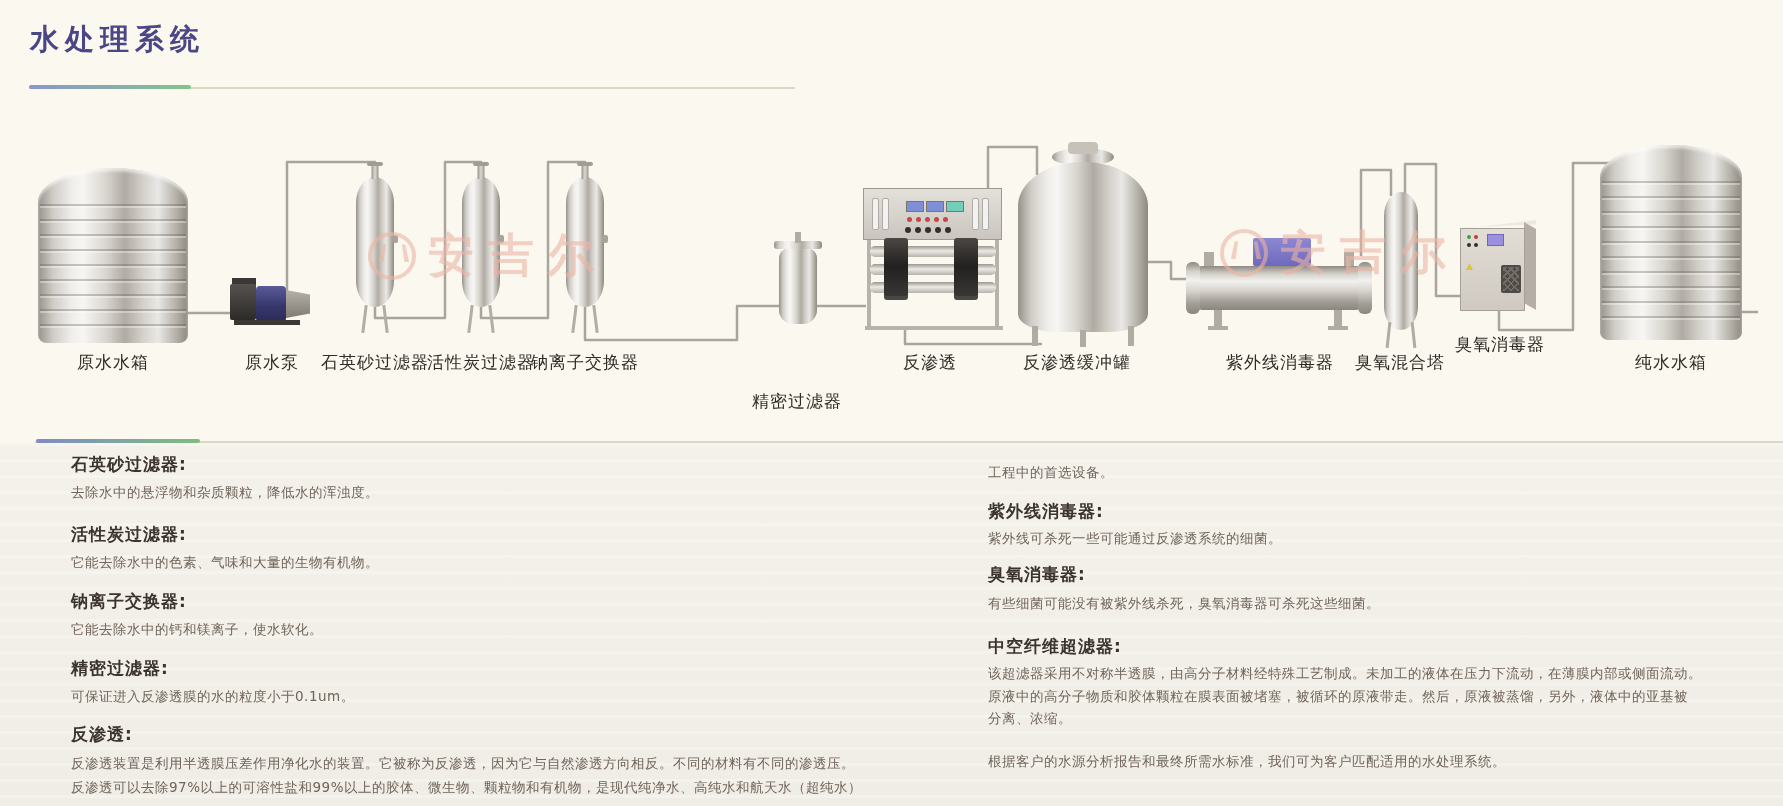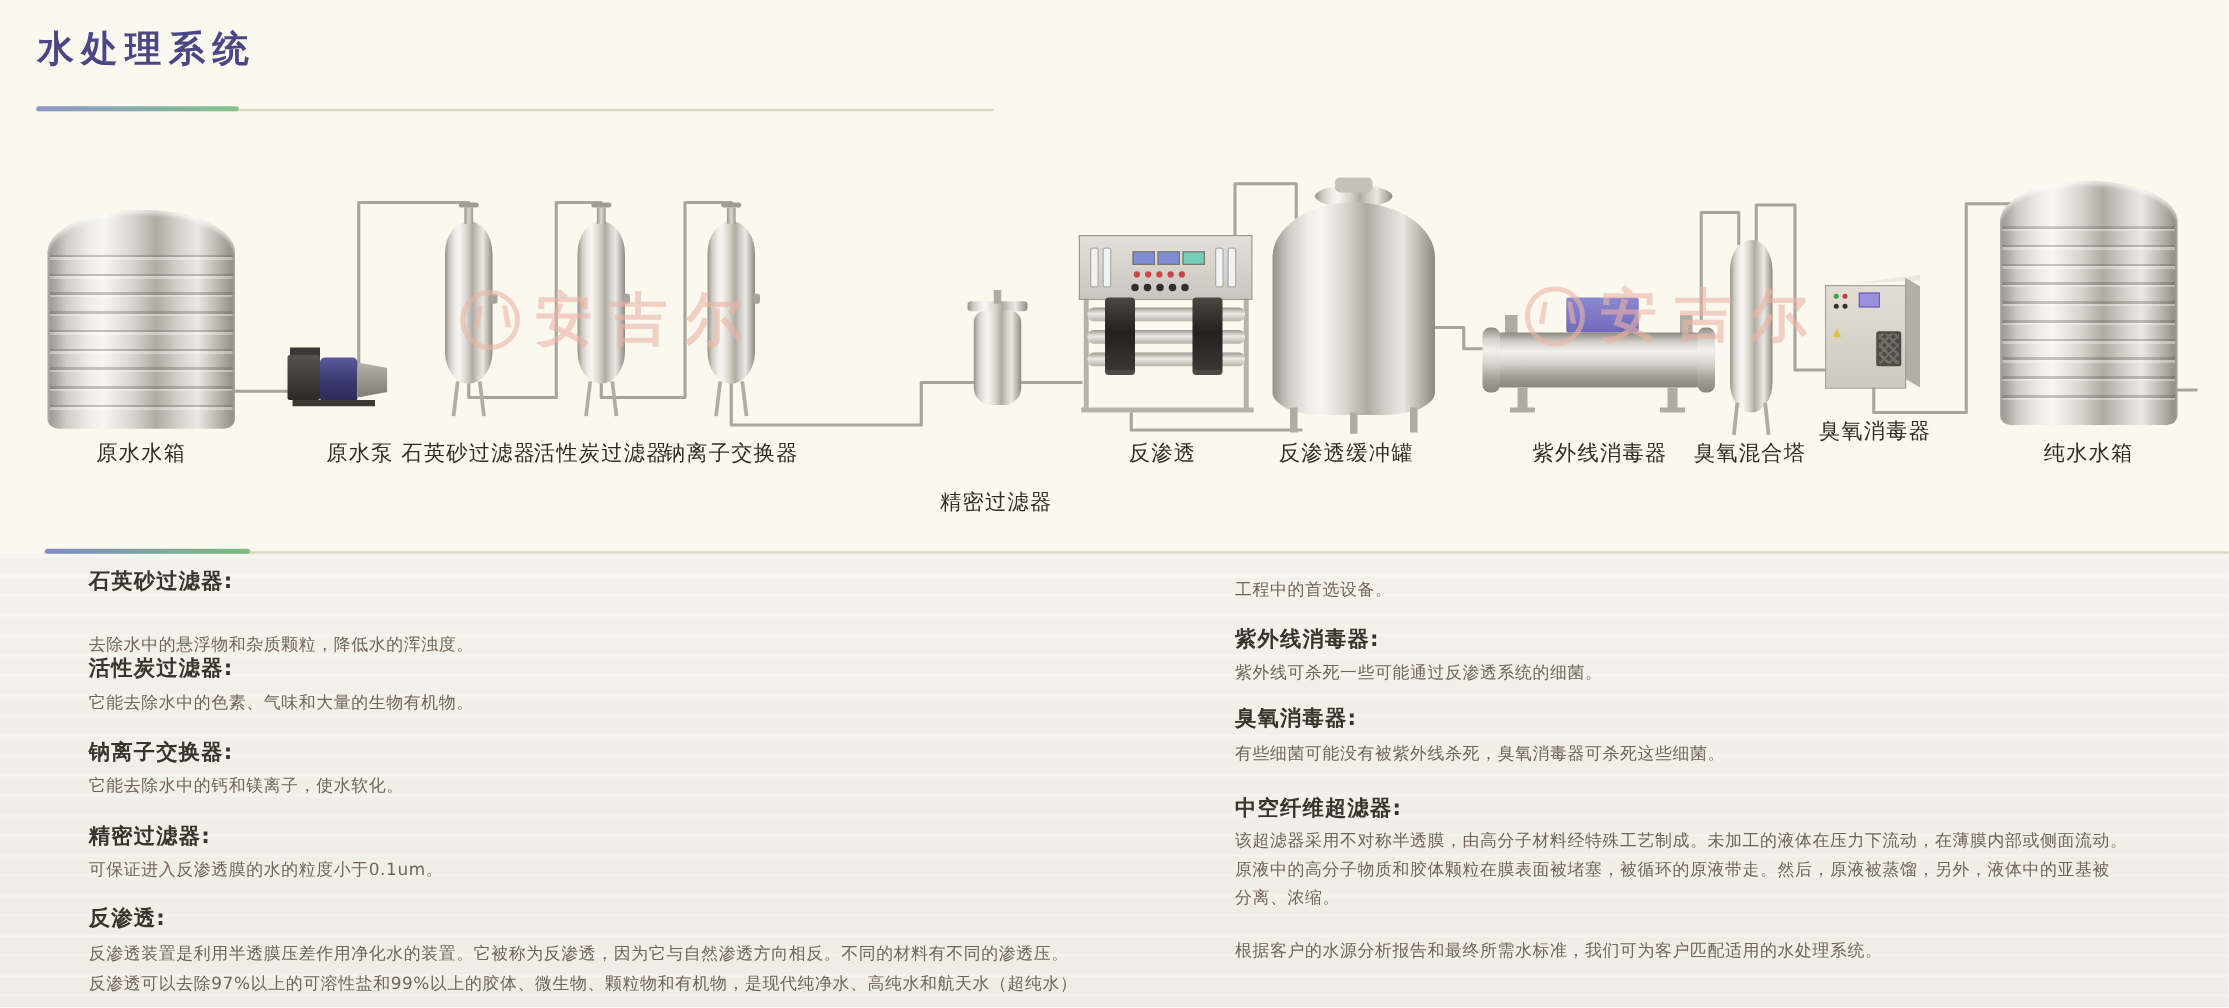--- a/index.html
+++ b/index.html
@@ -221,34 +221,34 @@
   <div class="wm" style="left:368px;top:225px;">
     <div class="wm-logo"></div>
     <div class="wm-text">安吉尔</div>
   </div>
   <div class="wm" style="left:1220px;top:222px;">
     <div class="wm-logo"></div>
     <div class="wm-text">安吉尔</div>
   </div>
 
   <div class="eq-label" style="left:113px;top:351px;">原水水箱</div>
-  <div class="eq-label" style="left:288px;top:351px;">原水泵</div>
+  <div class="eq-label" style="left:272px;top:351px;">原水泵</div>
   <div class="eq-label" style="left:375px;top:351px;">石英砂过滤器</div>
   <div class="eq-label" style="left:481px;top:351px;">活性炭过滤器</div>
   <div class="eq-label" style="left:585px;top:351px;">钠离子交换器</div>
   <div class="eq-label" style="left:797px;top:351px;margin-top:39px;">精密过滤器</div>
   <div class="eq-label" style="left:930px;top:351px;">反渗透</div>
   <div class="eq-label" style="left:1077px;top:351px;">反渗透缓冲罐</div>
   <div class="eq-label" style="left:1280px;top:351px;">紫外线消毒器</div>
   <div class="eq-label" style="left:1400px;top:351px;">臭氧混合塔</div>
   <div class="eq-label" style="left:1500px;top:333px;">臭氧消毒器</div>
   <div class="eq-label" style="left:1671px;top:351px;">纯水水箱</div>
 
   <div class="desc-h" style="left:71px;top:453px;">石英砂过滤器:</div>
-  <div class="desc-p" style="left:71px;top:481px;margin-top:24px;">去除水中的悬浮物和杂质颗粒，降低水的浑浊度。</div>
+  <div class="desc-p" style="left:71px;top:481px;">去除水中的悬浮物和杂质颗粒，降低水的浑浊度。</div>
 
   <div class="desc-h" style="left:71px;top:523px;">活性炭过滤器:</div>
   <div class="desc-p" style="left:71px;top:551px;">它能去除水中的色素、气味和大量的生物有机物。</div>
 
   <div class="desc-h" style="left:71px;top:590px;">钠离子交换器:</div>
   <div class="desc-p" style="left:71px;top:618px;">它能去除水中的钙和镁离子，使水软化。</div>
 
   <div class="desc-h" style="left:71px;top:657px;">精密过滤器:</div>
   <div class="desc-p" style="left:71px;top:685px;">可保证进入反渗透膜的水的粒度小于0.1um。</div>
 

